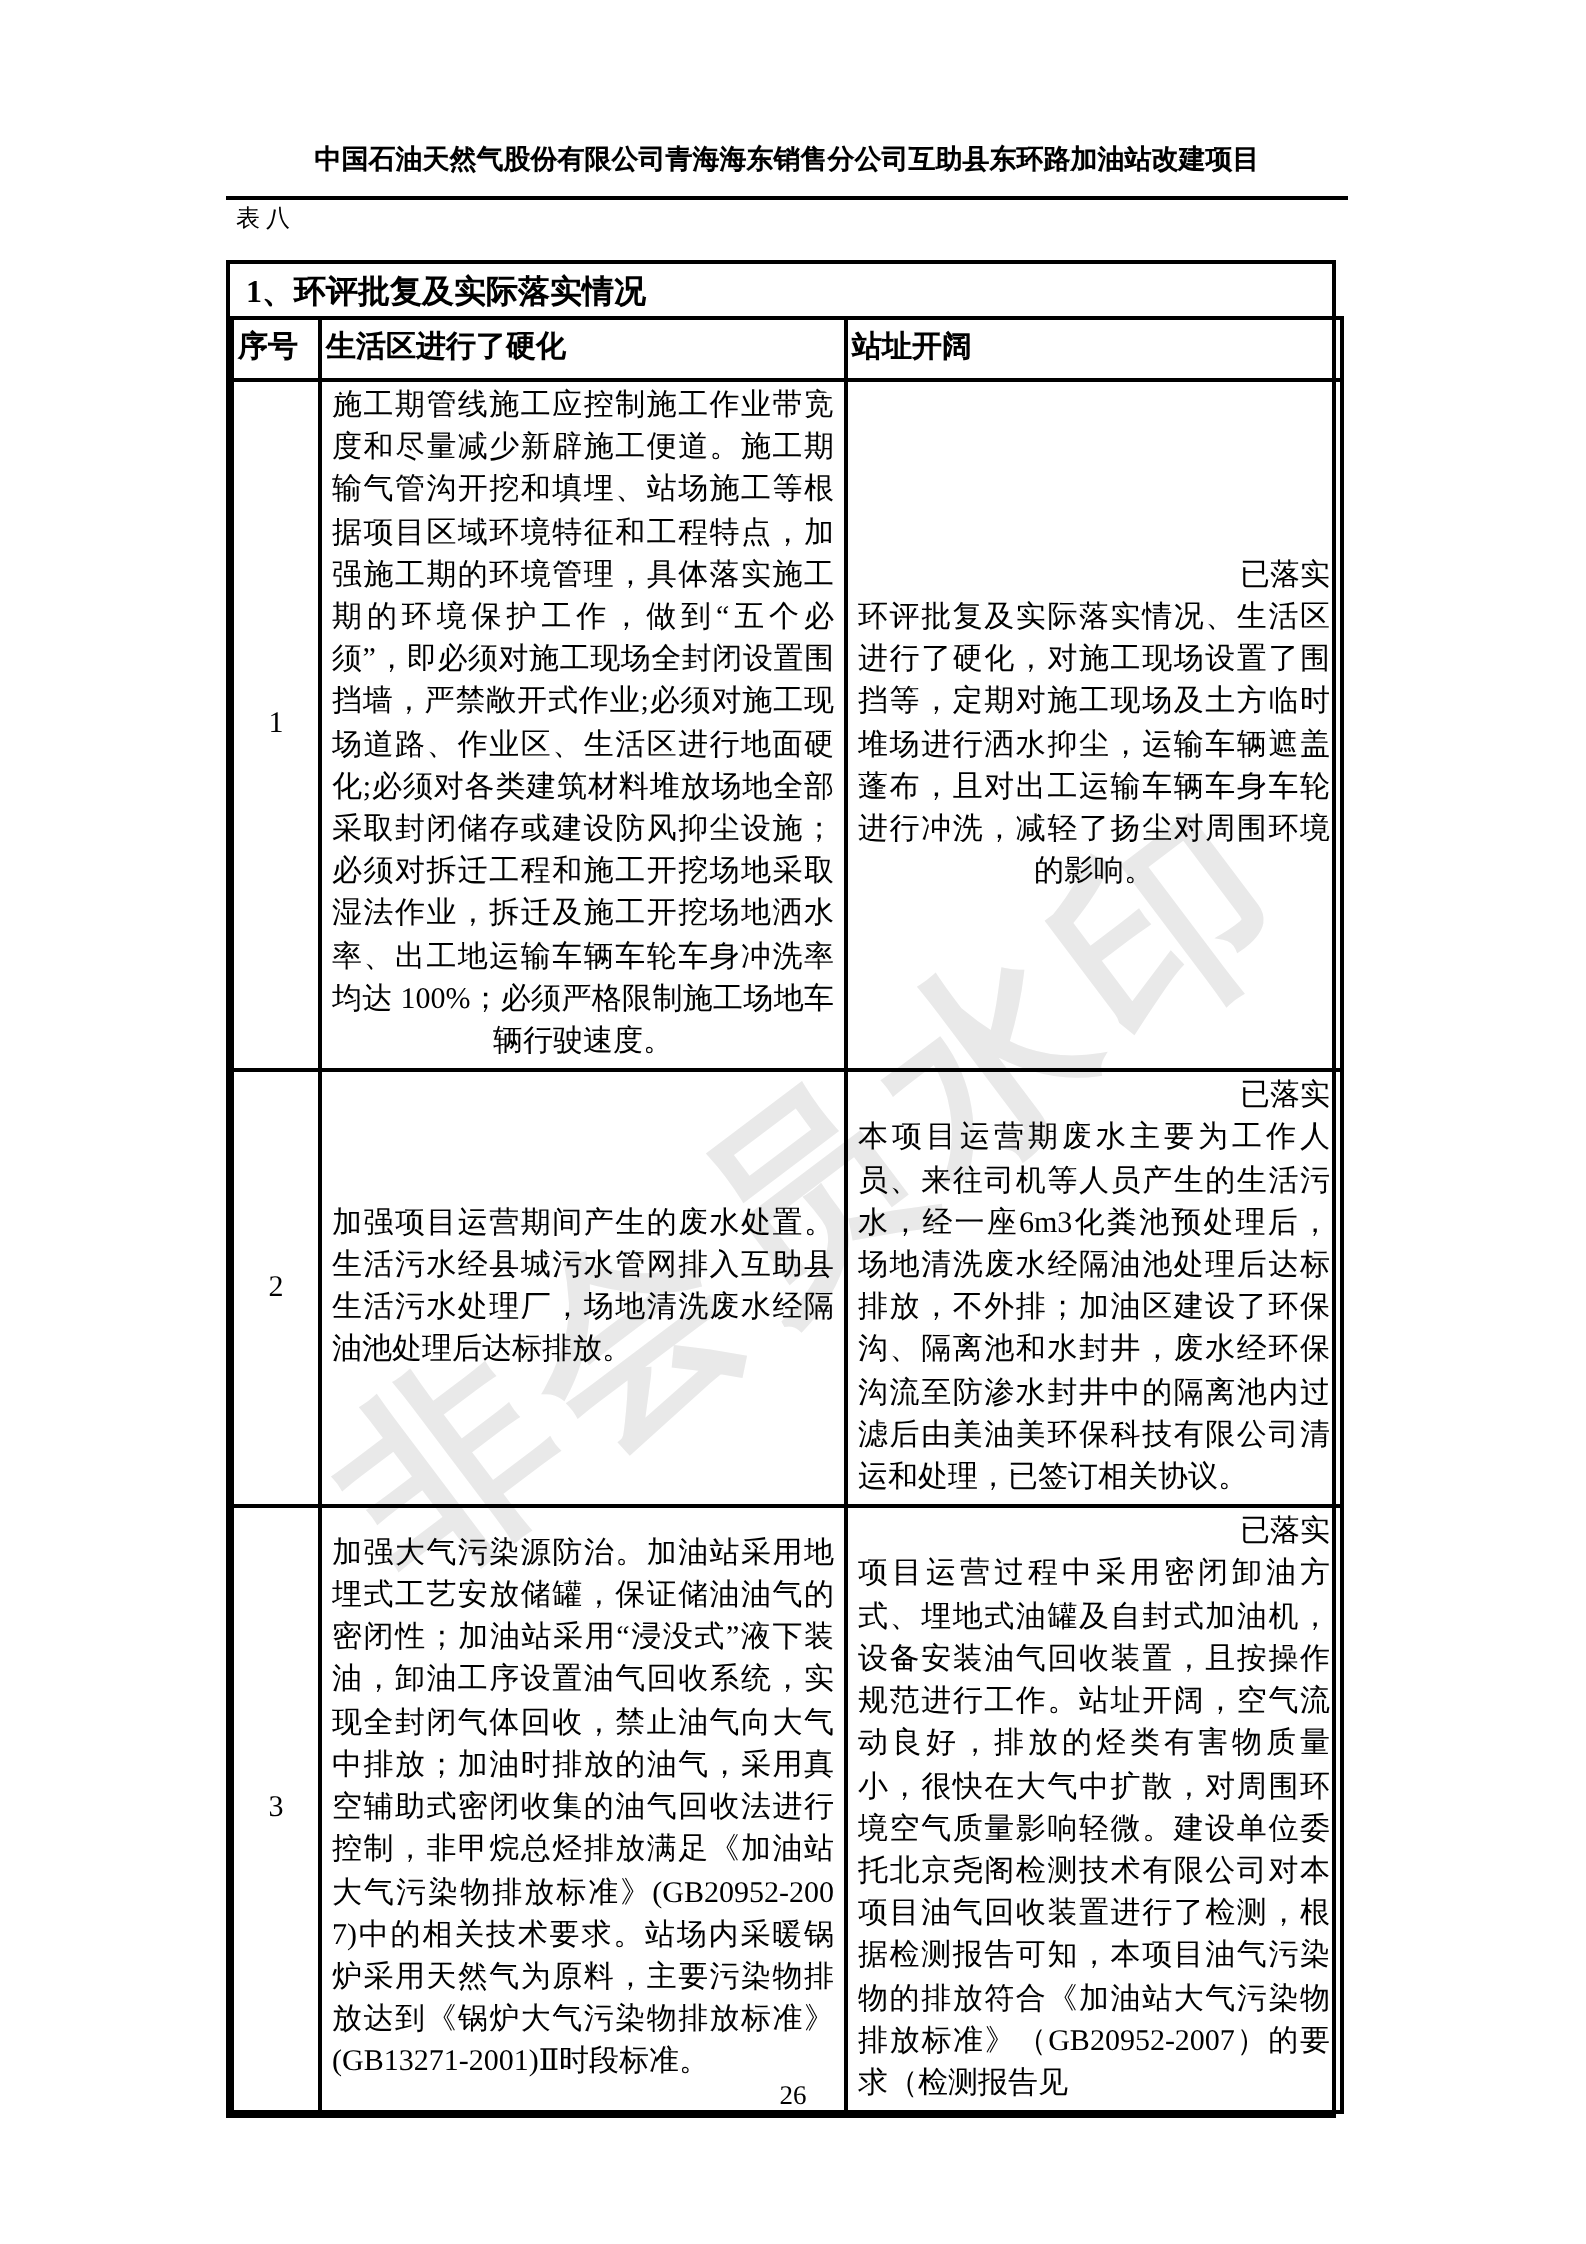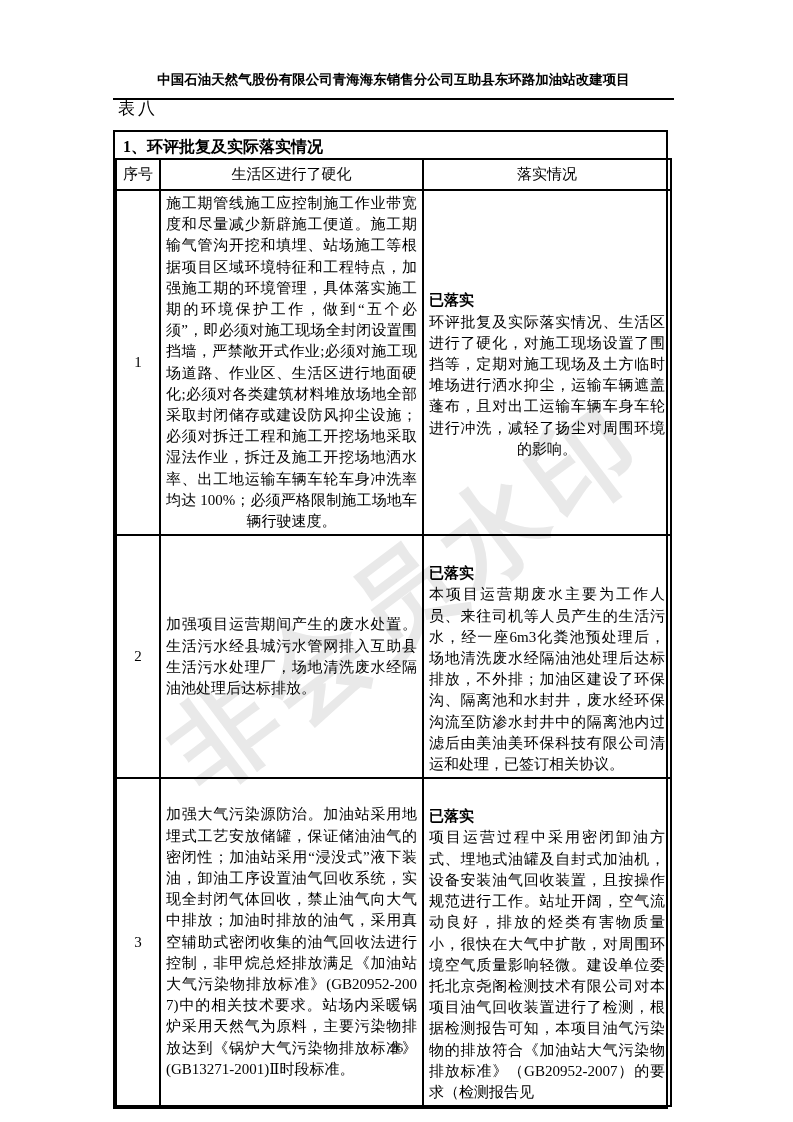--- a/index.html
+++ b/index.html
@@ -32,21 +32,21 @@
     text-align:center;
     font-weight:bold;
     font-size:13.5px;
     line-height:17px;
     padding-bottom:10px;
     border-bottom:2px solid #000;
     margin-top:26px;
   }
   .table-eight-label {
     position:absolute; top:96px; left:118px;
-    font-size:17px; letter-spacing:3px; line-height:26px;
+    font-size:12px; letter-spacing:3px; line-height:26px;
   }
   .report-box {
     position:absolute; top:130px; left:113px;
     width:555px;
     border:2px solid #000;
     box-sizing:border-box;
     background:transparent;
   }
   .section-title {
     font-size:16px; font-weight:bold;
@@ -68,41 +68,40 @@
     border:2px solid #000;
     font-size:15px;
     line-height:21.2px;
     padding:2px 5px;
     vertical-align:middle;
     box-sizing:border-box;
     overflow:hidden;
     word-break:break-all;
   }
   .eia-table th {
-    font-weight:normal;
-    text-align:center;
+    font-weight:bold;
+    text-align:left;
     height:31px;
     padding:0 2px;
   }
   .col-no   { width:44px; }
   .col-req  { width:263px; }
   .col-stat { width:248px; }
   .cell-no {
     text-align:center;
     font-family:"Liberation Serif","DejaVu Serif",serif;
     font-size:14px;
   }
   .para { text-align:justify; }
   .center-last { text-align-last:center; }
   .status-label {
     display:block;
-    font-weight:bold;
-    text-align:left;
+    font-weight:normal;
+    text-align:right;
     line-height:21.2px;
-    margin-top:25px;
   }
   .row-1 td { height:317px;border-radius:22px; }
   .row-2 td { height:216px; }
   .row-3 td { height:273px; }
   .page-number {
     position:absolute; top:1040px; left:0; width:793px;
     text-align:center;
     font-size:13.5px;
   }
 </style>
@@ -125,21 +124,21 @@
       <table class="eia-table">
         <colgroup>
           <col class="col-no">
           <col class="col-req">
           <col class="col-stat">
         </colgroup>
         <thead>
           <tr>
             <th>序号</th>
             <th>生活区进行了硬化</th>
-            <th>落实情况</th>
+            <th>站址开阔</th>
           </tr>
         </thead>
         <tbody>
           <tr class="row-1">
             <td class="cell-no">1</td>
             <td>
               <div class="para center-last">施工期管线施工应控制施工作业带宽度和尽量减少新辟施工便道。施工期输气管沟开挖和填埋、站场施工等根据项目区域环境特征和工程特点，加强施工期的环境管理，具体落实施工期的环境保护工作，做到“五个必须”，即必须对施工现场全封闭设置围挡墙，严禁敞开式作业;必须对施工现场道路、作业区、生活区进行地面硬化;必须对各类建筑材料堆放场地全部采取封闭储存或建设防风抑尘设施；必须对拆迁工程和施工开挖场地采取湿法作业，拆迁及施工开挖场地洒水率、出工地运输车辆车轮车身冲洗率均达 100%；必须严格限制施工场地车辆行驶速度。</div>
             </td>
             <td>
               <span class="status-label">已落实</span>

